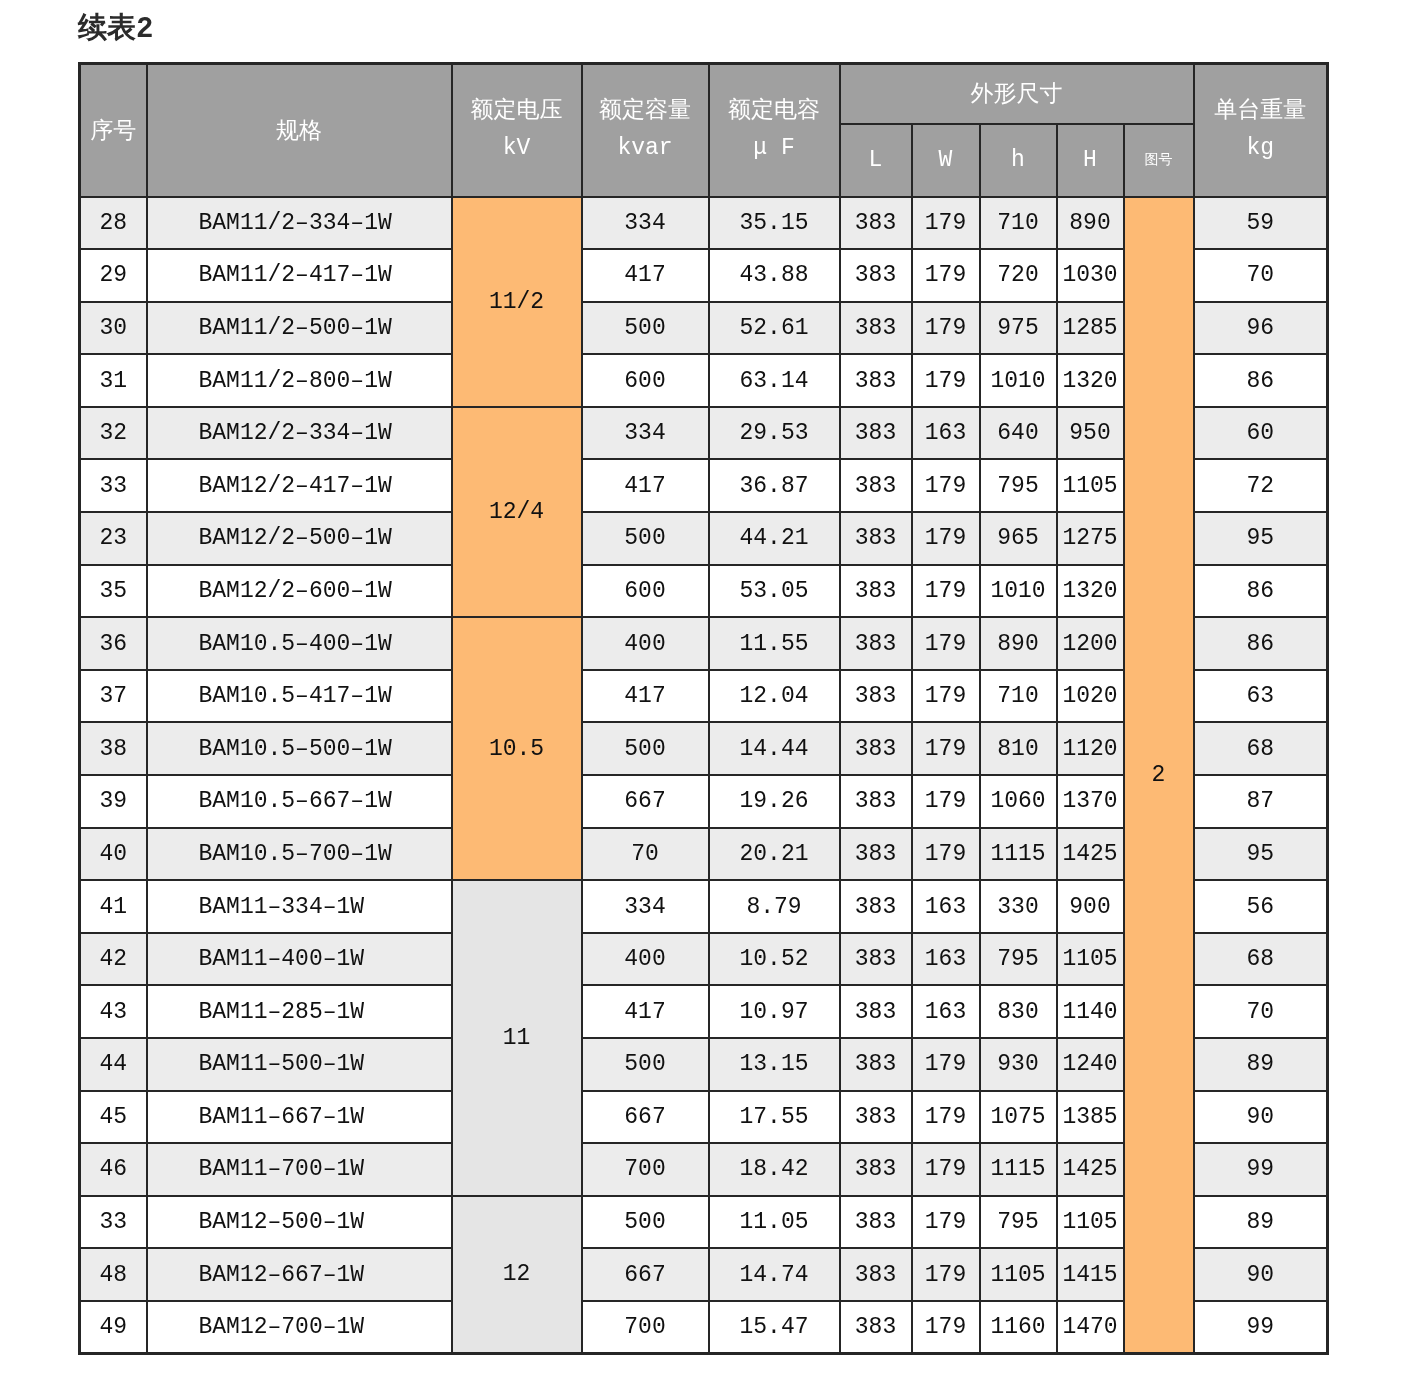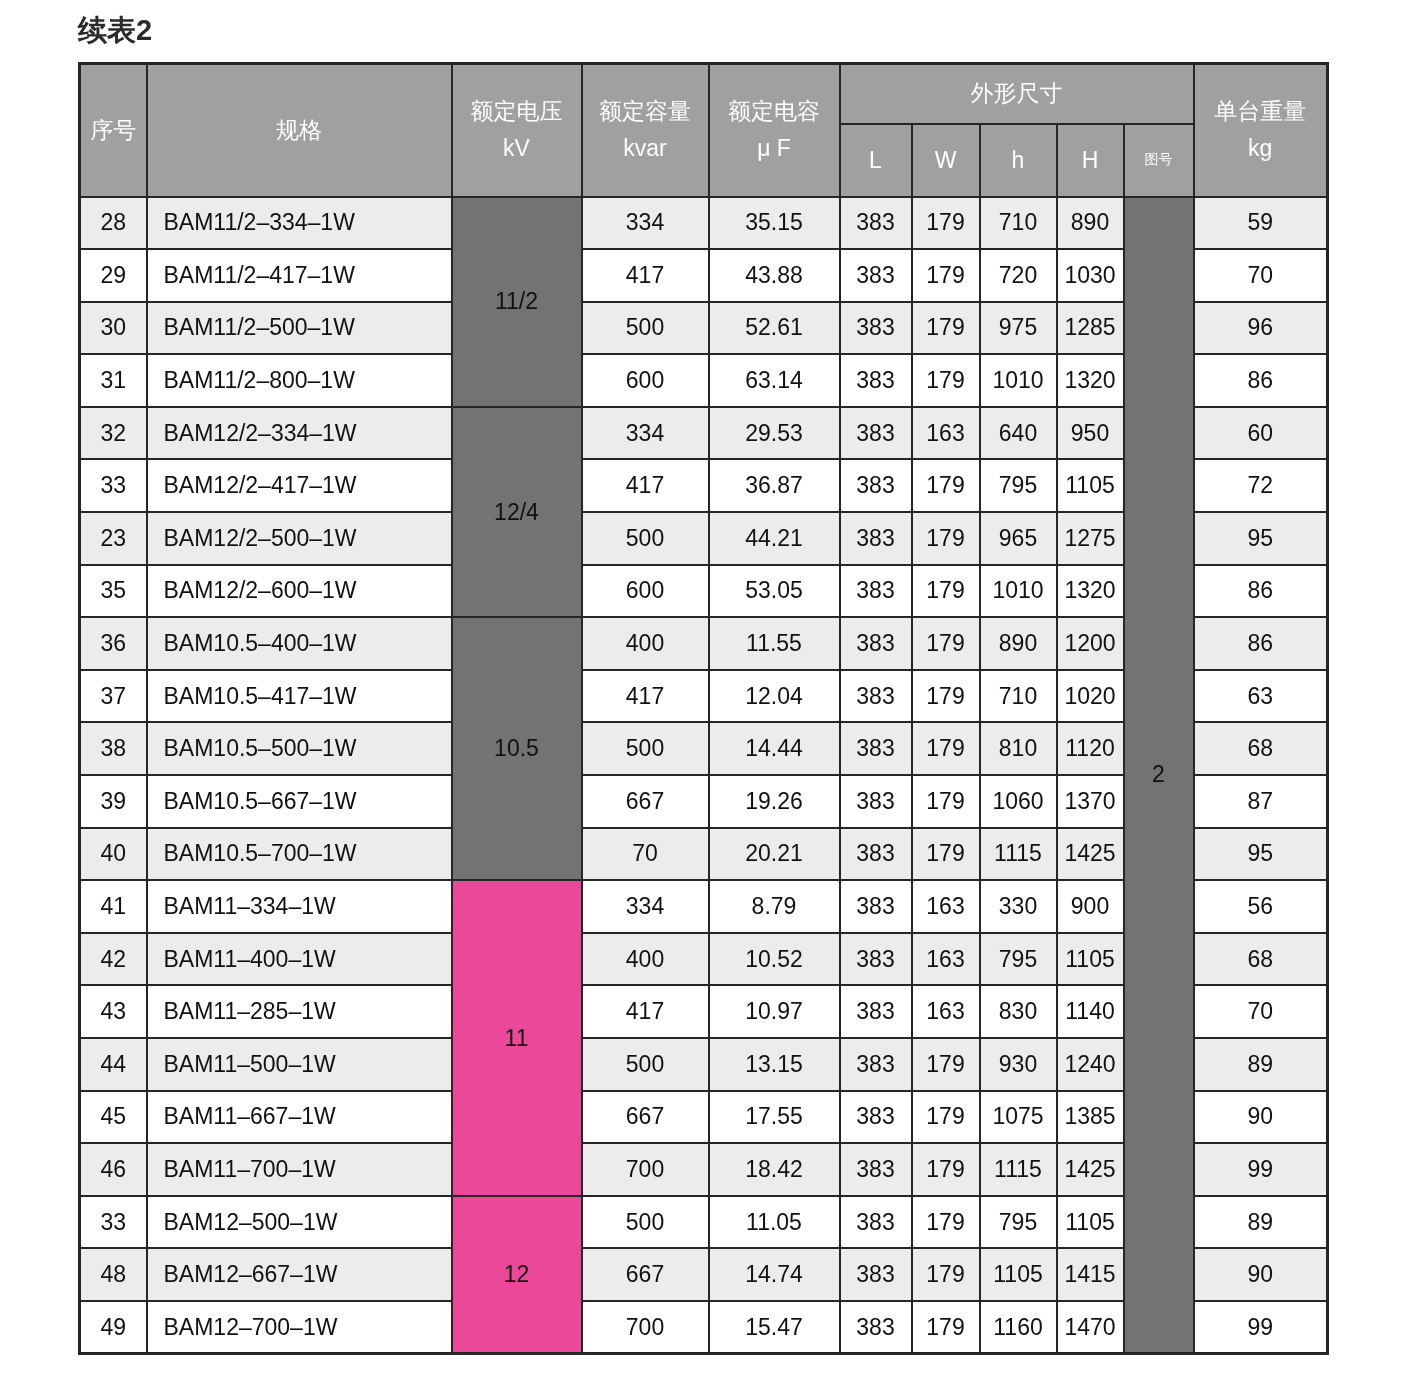--- a/index.html
+++ b/index.html
@@ -15,20 +15,21 @@
     background: #ffffff;
     width: 1405px;
     font-family: "Liberation Sans", sans-serif;
   }
   .page {
     position: relative;
     width: 1405px;
     height: 1380px;
     padding-top: 12px;
     box-sizing: border-box;
+    font-family: Liberation Mono, monospace;
   }
   .title {
     margin-left: 78px;
     font-size: 29px;
     font-weight: bold;
     color: #2b2b2b;
     height: 36px;
     line-height: 36px;
   }
   table.spec-table {
@@ -60,24 +61,24 @@
   .hl { display: block; line-height: 37px; }
   tbody tr { height: 52.6px; }
   tbody td {
     font-size: 23px;
     color: var(--body-text);
     background: #ffffff;
   }
   tbody tr.stripe td { background: var(--stripe-bg); }
   tbody td.c-spec {
     text-align: left;
-    padding-left: 16px;
-  }
-  tbody td.merged { background: #ec4899; }
-  tbody tr.stripe td.merged { background: #737373; }
+    padding-left: 51px;
+  }
+  tbody td.merged { background: #e5e5e5; }
+  tbody tr.stripe td.merged { background: #fdba74; }
 </style>
 </head>
 <body>
 
 <div class="page">
   <div class="title">续表2</div>
 
   <table class="spec-table">
     <colgroup>
       <col style="width:67px">

